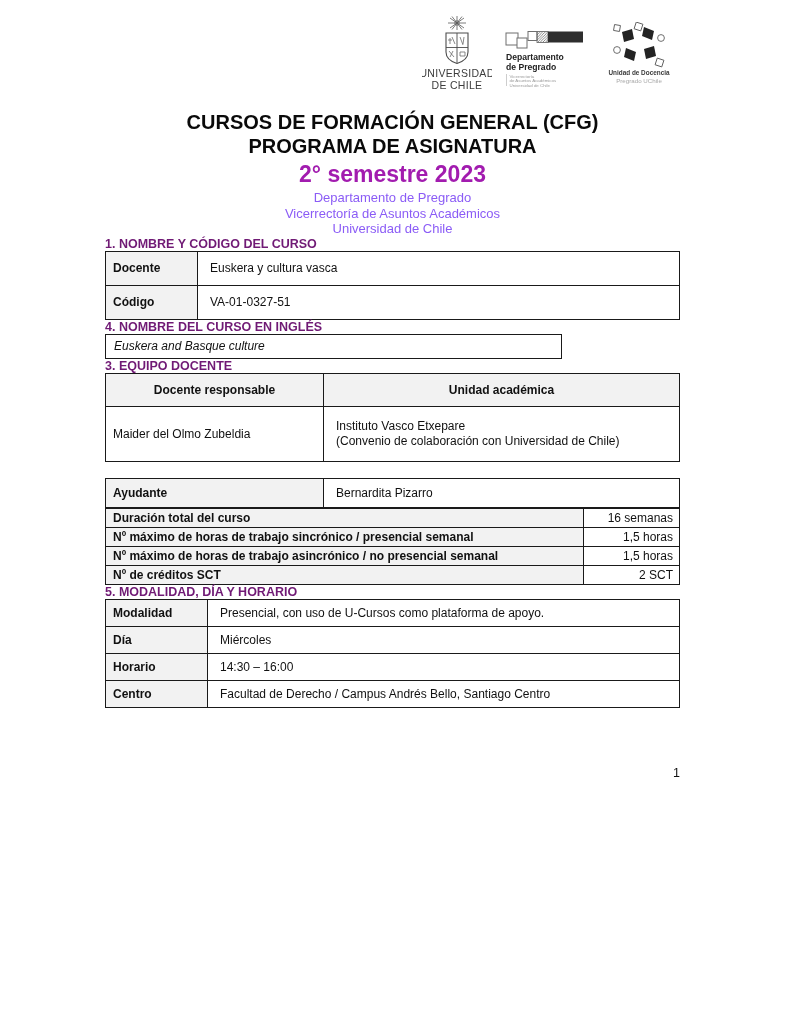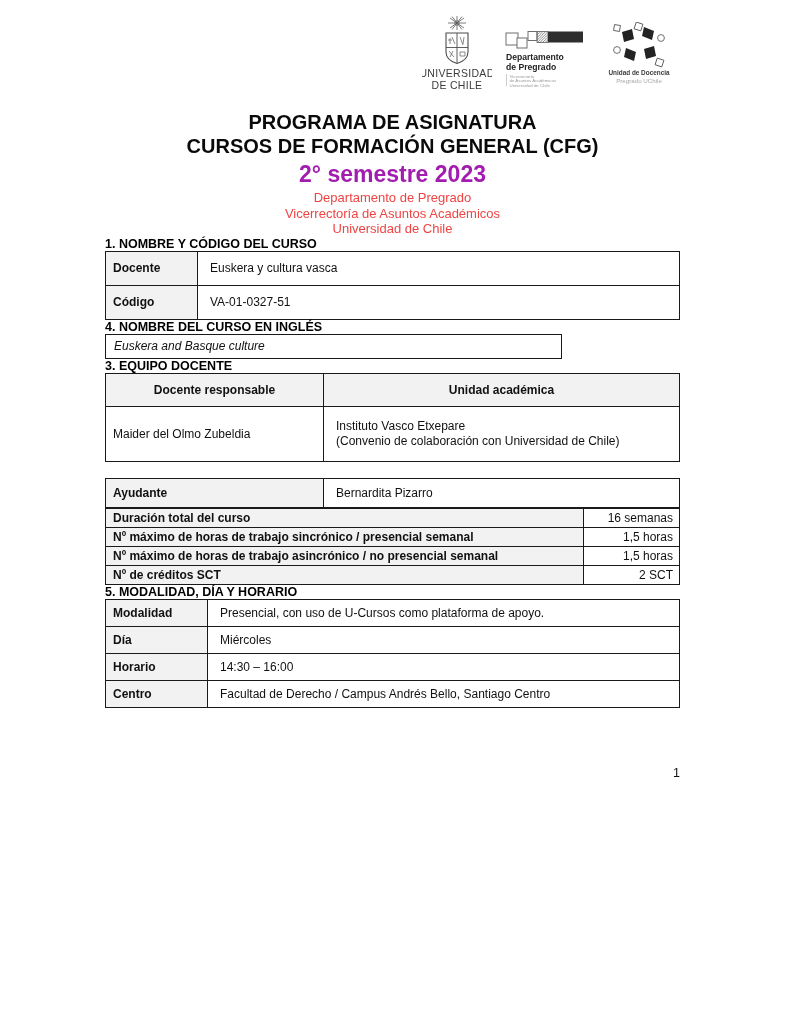--- a/index.html
+++ b/index.html
@@ -15,24 +15,24 @@
     overflow:hidden;
   }
   
   .logos{display:flex;justify-content:flex-end;align-items:flex-start;gap:13px;height:80px;}
   .logo{flex:0 0 auto;}
   .logo svg{display:block;}
   
   .title-block{text-align:center;margin-top:16px;}
   .doc-title{font-size:20px;font-weight:bold;line-height:24px;color:#0a0a0a;}
   .semester{font-size:23px;font-weight:bold;line-height:24px;margin-top:4px;color:#a21caf;}
-  .subtitle{font-size:13px;line-height:15.5px;color:#ef4444;}
+  .subtitle{font-size:13px;line-height:15.5px;color:#8b5cf6;}
   .subtitle-block{margin-top:4px;}
   
-  h2.sec{font-size:12.5px;font-weight:bold;margin:0;line-height:14px;color:#000000;}
+  h2.sec{font-size:12.5px;font-weight:bold;margin:0;line-height:14px;color:#701a75;}
   .sec1{margin-top:34px;margin-bottom:17px;}
   .sec2{margin-top:18px;margin-bottom:19px;}
   .sec3{margin-top:16px;margin-bottom:18px;}
   .sec4{margin-top:18px;margin-bottom:20px;}
   .sec5{margin-top:20px;margin-bottom:18px;}
   table{border-collapse:collapse;width:575px;table-layout:fixed;}
   td,th{border:1.5px solid #1a1a1a;font-size:12px;vertical-align:middle;box-sizing:border-box;padding:2px 6px;}
   .shade{background:#F2F2F2;}
   .lbl{font-weight:bold;padding-left:7px;}
   .val{padding-left:12px;}
@@ -121,22 +121,22 @@
           <circle cx="19" cy="28" r="3.4"></circle>
           <rect x="16" y="3" width="6" height="6" transform="rotate(10 19 6)"></rect>
         </g>
         <text x="41" y="53" text-anchor="middle" font-family="Liberation Sans, sans-serif" font-weight="bold" font-size="6.4" fill="#3a3a3a">Unidad de Docencia</text>
         <text x="41" y="61" text-anchor="middle" font-family="Liberation Sans, sans-serif" font-size="6.2" fill="#a8a8a8">Pregrado UChile</text>
       </svg>
     </div>
   </header>
 
   <div class="title-block">
+    <div class="doc-title">CURSOS DE FORMACIÓN GENERAL (CFG)</div>
     <div class="doc-title">PROGRAMA DE ASIGNATURA</div>
-    <div class="doc-title">CURSOS DE FORMACIÓN GENERAL (CFG)</div>
     <div class="semester">2° semestre 2023</div>
     <div class="subtitle-block">
       <div class="subtitle">Departamento de Pregrado</div>
       <div class="subtitle">Vicerrectoría de Asuntos Académicos</div>
       <div class="subtitle">Universidad de Chile</div>
     </div>
   </div>
 
   <h2 class="sec sec1">1. NOMBRE Y CÓDIGO DEL CURSO</h2>
   <table class="t1">

